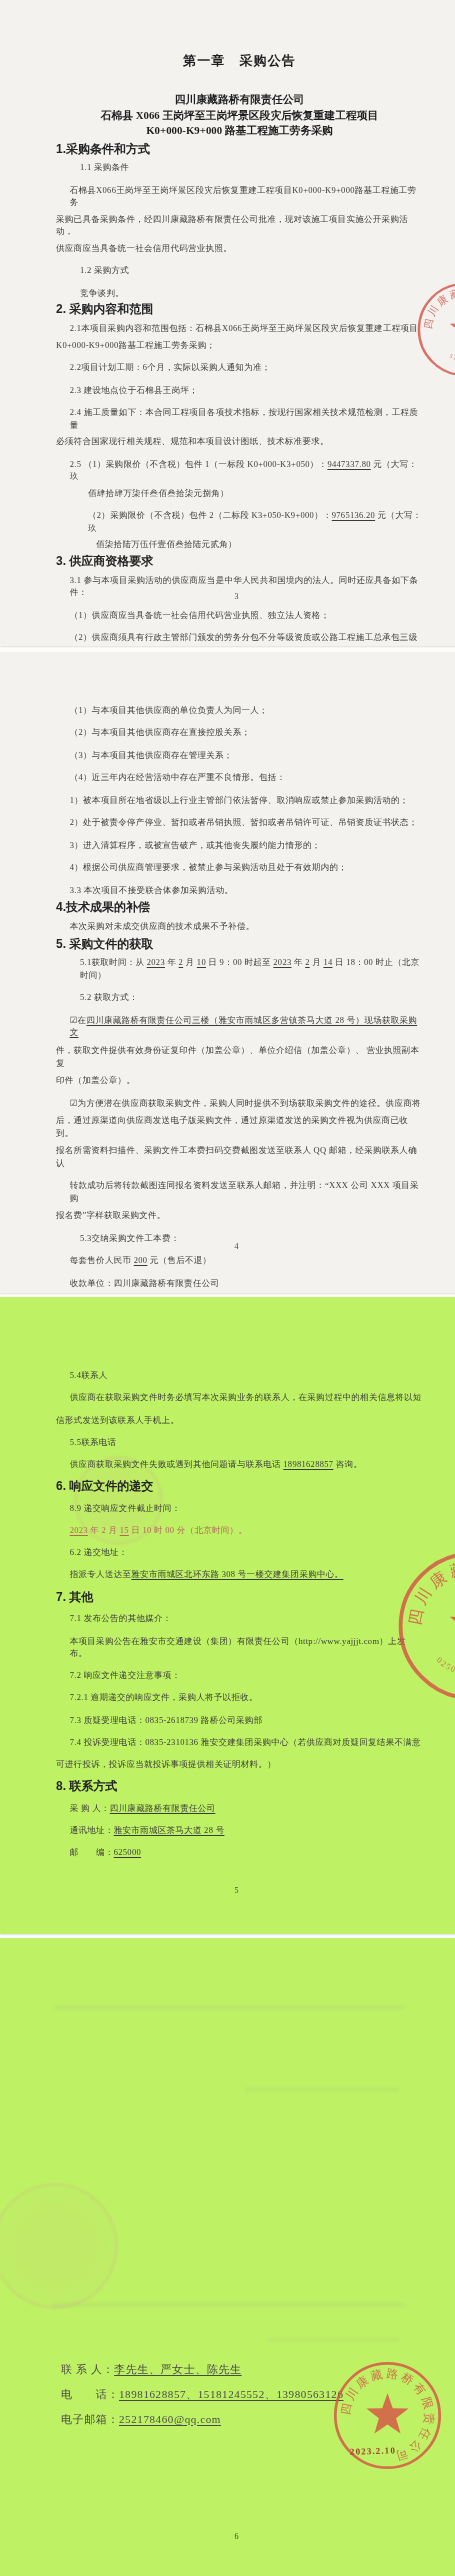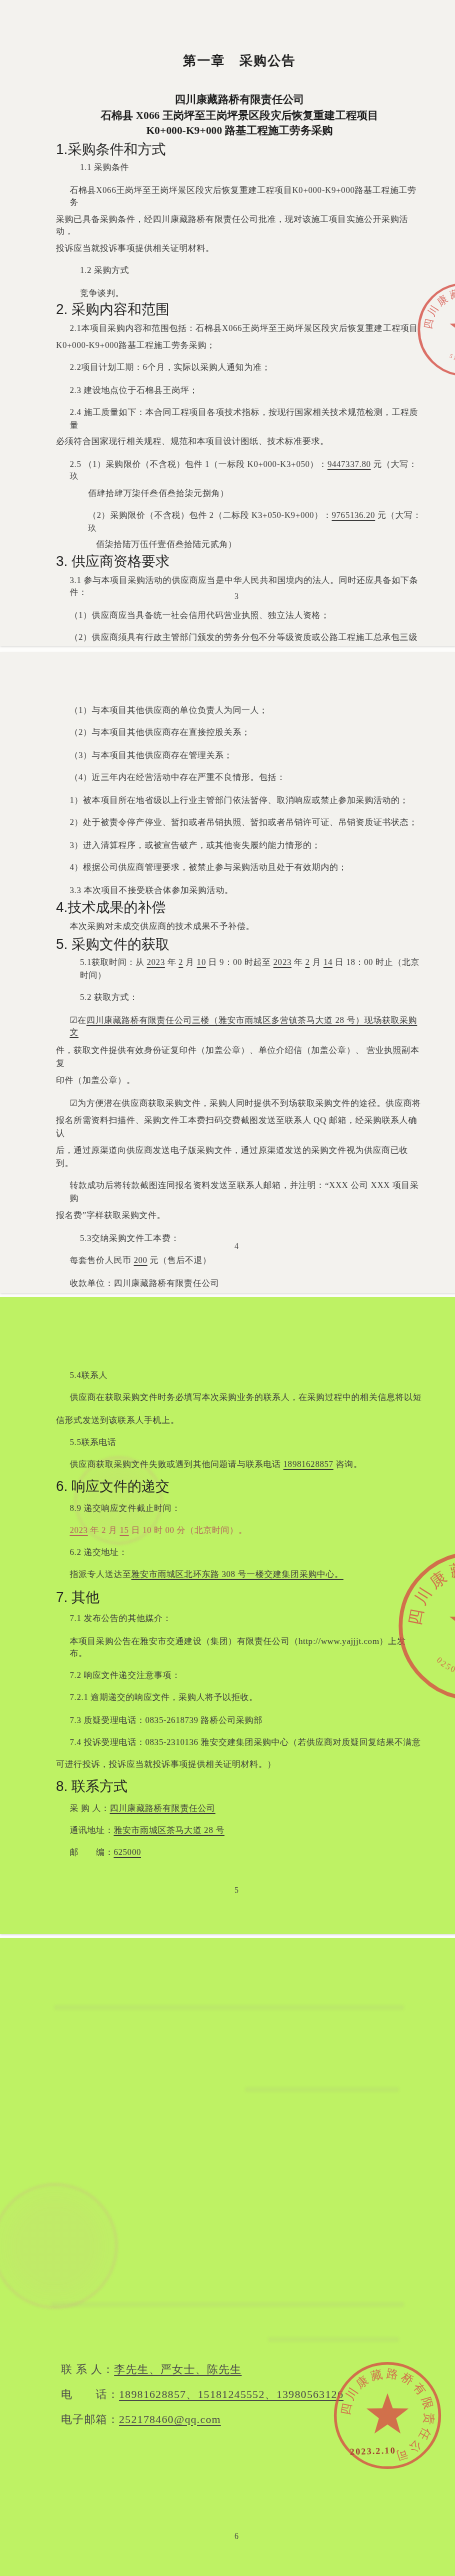--- a/index.html
+++ b/index.html
@@ -12,22 +12,22 @@
   .content{position:relative;padding:0 33px 0 56px;}
   .ln{font-size:8.5px;line-height:12.5px;letter-spacing:0.3px;}
   .p1 .ln{margin-bottom:4px;}
   .p2 .ln{margin-bottom:5.1px;}
   .p3 .ln{margin-bottom:9.7px;}
   .i1{padding-left:13.7px;}
   .i2{padding-left:24px;}
   .i3{padding-left:32px;}
   .i4{padding-left:40px;}
   .gt{margin-top:10px;}
-  .hd{font-family:"Liberation Sans","DejaVu Sans",sans-serif;font-weight:normal;
-      color:#242424;font-size:14px;line-height:13.7px;margin:4px 0 5.1px;}
+  .hd{font-family:"Liberation Sans","DejaVu Sans",sans-serif;font-weight:bold;
+      color:#242424;font-size:12px;line-height:13.7px;margin:4px 0 5.1px;}
   .p3 .hd{margin:5.7px 0 8px;}
   .title-block{text-align:center;color:#1f1f1f;}
   .t-chapter{font-size:13px;font-weight:bold;line-height:17px;margin-bottom:23px;letter-spacing:1.1px;}
   .t-co{font-size:10.8px;font-weight:bold;line-height:15px;margin-bottom:1.1px;}
   .t-proj{font-size:10.8px;font-weight:bold;line-height:15px;}
   .t-proj2{margin-bottom:4.6px;}
   .u{text-decoration:underline;text-underline-offset:1.7px;}
   .red{color:#b5635e;}
   .page-num{position:absolute;left:0;width:100%;padding-left:17px;box-sizing:border-box;
             text-align:center;font-size:8px;color:#444;}
@@ -49,21 +49,21 @@
     <div class="title-block">
       <div class="t-chapter">第一章　采购公告</div>
       <div class="t-co">四川康藏路桥有限责任公司</div>
       <div class="t-proj">石棉县 X066 王岗坪至王岗坪景区段灾后恢复重建工程项目</div>
       <div class="t-proj t-proj2">K0+000-K9+000 路基工程施工劳务采购</div>
     </div>
     <div class="hd">1.采购条件和方式</div>
     <div class="ln i2">1.1 采购条件</div>
     <div class="ln i1 gt">石棉县X066王岗坪至王岗坪景区段灾后恢复重建工程项目K0+000-K9+000路基工程施工劳务</div>
     <div class="ln">采购已具备采购条件，经四川康藏路桥有限责任公司批准，现对该施工项目实施公开采购活动，</div>
-    <div class="ln">投诉应当就投诉事项提供相关证明材料。</div>
+    <div class="ln">供应商应当具备统一社会信用代码营业执照。</div>
     <div class="ln i2 gt">1.2 采购方式</div>
     <div class="ln i2 gt">竞争谈判。</div>
     <div class="hd">2. 采购内容和范围</div>
     <div class="ln i1">2.1本项目采购内容和范围包括：石棉县X066王岗坪至王岗坪景区段灾后恢复重建工程项目</div>
     <div class="ln">K0+000-K9+000路基工程施工劳务采购；</div>
     <div class="ln i1 gt">2.2项目计划工期：6个月，实际以采购人通知为准；</div>
     <div class="ln i1 gt">2.3 建设地点位于石棉县王岗坪；</div>
     <div class="ln i1 gt">2.4 施工质量如下：本合同工程项目各项技术指标，按现行国家相关技术规范检测，工程质量</div>
     <div class="ln">必须符合国家现行相关规程、规范和本项目设计图纸、技术标准要求。</div>
     <div class="ln i1 gt"><span>2.5 （1）采购限价（不含税）包件 1（一标段 K0+000-K3+050）：</span><span class="u">9447337.80</span><span> 元（大写：玖</span></div>
@@ -107,22 +107,22 @@
     <div class="ln i1 gt">3.3 本次项目不接受联合体参加采购活动。</div>
     <div class="hd">4.技术成果的补偿</div>
     <div class="ln i1">本次采购对未成交供应商的技术成果不予补偿。</div>
     <div class="hd">5. 采购文件的获取</div>
     <div class="ln i2"><span>5.1获取时间：从 </span><span class="u">2023</span><span> 年 </span><span class="u">2</span><span> 月 </span><span class="u">10</span><span> 日 9：00 时起至 </span><span class="u">2023</span><span> 年 </span><span class="u">2</span><span> 月 </span><span class="u">14</span><span> 日 18：00 时止（北京时间）</span></div>
     <div class="ln i2 gt">5.2 获取方式：</div>
     <div class="ln i1 gt"><span>☑在</span><span class="u">四川康藏路桥有限责任公司三楼（雅安市雨城区多营镇茶马大道 28 号）现场获取采购文</span></div>
     <div class="ln">件，获取文件提供有效身份证复印件（加盖公章）、单位介绍信（加盖公章）、 营业执照副本复</div>
     <div class="ln">印件（加盖公章）。</div>
     <div class="ln i1 gt">☑为方便潜在供应商获取采购文件，采购人同时提供不到场获取采购文件的途径。供应商将</div>
+    <div class="ln">后，通过原渠道向供应商发送电子版采购文件，通过原渠道发送的采购文件视为供应商已收到。</div>
     <div class="ln">报名所需资料扫描件、采购文件工本费扫码交费截图发送至联系人 QQ 邮箱，经采购联系人确认</div>
-    <div class="ln">后，通过原渠道向供应商发送电子版采购文件，通过原渠道发送的采购文件视为供应商已收到。</div>
     <div class="ln i1 gt">转款成功后将转款截图连同报名资料发送至联系人邮箱，并注明：“XXX 公司 XXX 项目采购</div>
     <div class="ln">报名费”字样获取采购文件。</div>
     <div class="ln i2 gt">5.3交纳采购文件工本费：</div>
     <div class="ln i1 gt"><span>每套售价人民币 </span><span class="u">200</span><span> 元（售后不退）</span></div>
     <div class="ln i1 gt">收款单位：四川康藏路桥有限责任公司</div>
     <div class="ln i1 gt">开户行：中国工商银行股份有限公司雅安中大街支行</div>
     <div class="ln i1 gt">银行账号：2319 6142 0902 2105 256。</div>
   </div>
   <div class="page-num" style="top:590px;">4</div>
 </div>

